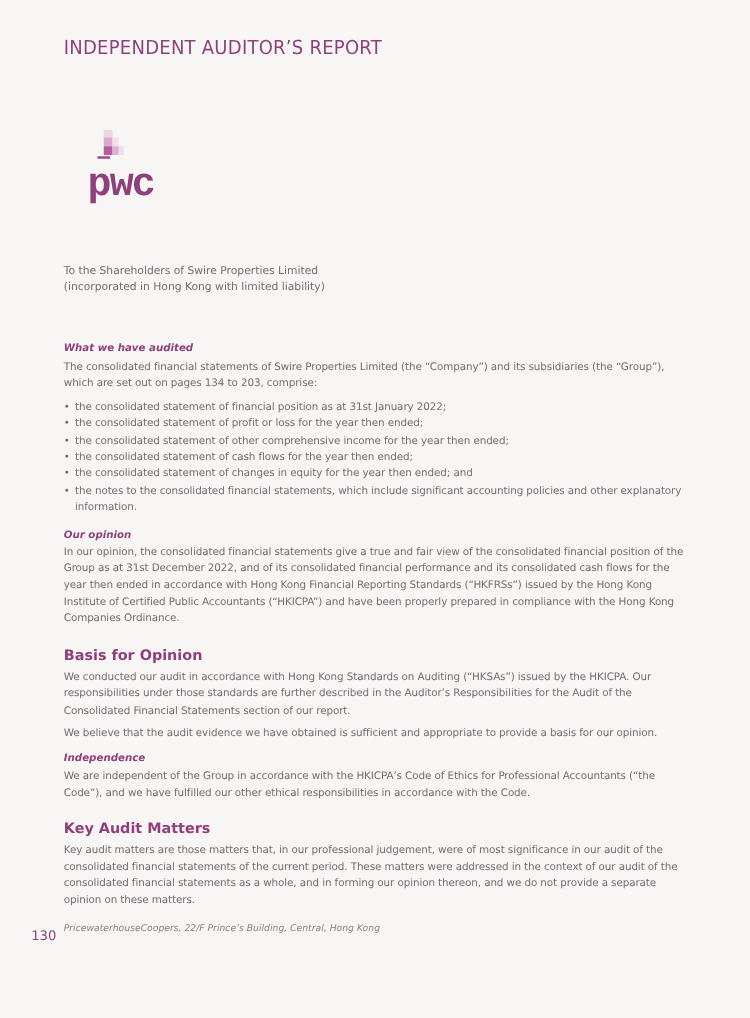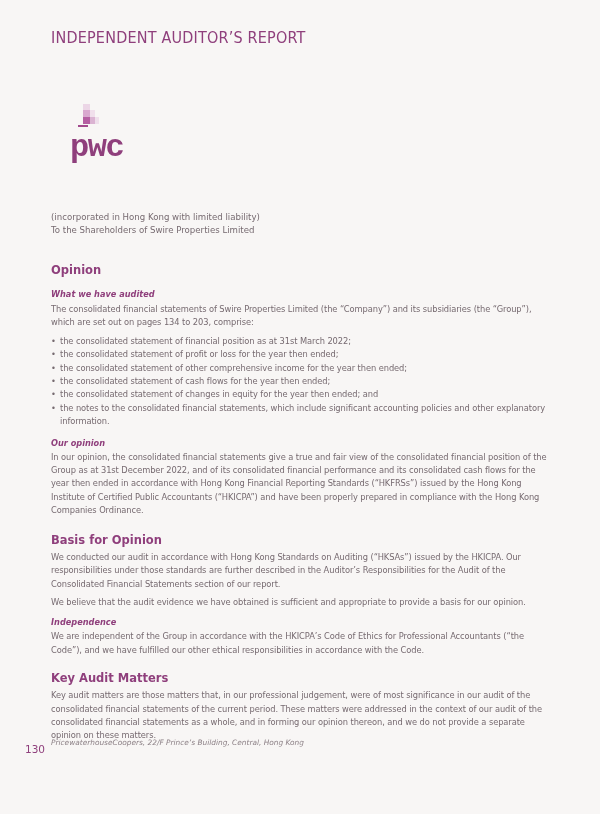--- a/index.html
+++ b/index.html
@@ -137,35 +137,34 @@
     <div class="block" style="left:40px;top:6px;width:5px;height:7px;background:#f0dfeb;"></div>
     <div class="block" style="left:33px;top:13px;width:7px;height:7px;background:#b55fa2;"></div>
     <div class="block" style="left:40px;top:13px;width:5px;height:7px;background:#dbb3d2;"></div>
     <div class="block" style="left:45px;top:13px;width:4px;height:7px;background:#efdfeb;"></div>
     <div class="block" style="left:28px;top:21px;width:10px;height:2px;background:#a24a8d;"></div>
   </div>
   <div class="wordmark">pwc</div>
 </div>
 
 <div class="addressee">
+  <div>To the Shareholders of Swire Properties Limited</div>
   <div>(incorporated in Hong Kong with limited liability)</div>
-  <div>To the Shareholders of Swire Properties Limited</div>
 </div>
 
 <div class="content">
 
   <section>
-    <h2 class="section-heading">Opinion</h2>
     <div style="height:10px"></div>
     <h3 class="sub-heading">What we have audited</h3>
     <div style="height:2px"></div>
     <p class="body-text">The consolidated financial statements of Swire Properties Limited (the “Company”) and its subsidiaries (the “Group”), which are set out on pages 134 to 203, comprise:</p>
     <div style="height:5px"></div>
     <ul class="statement-list">
-      <li><span class="bullet">•</span><span>the consolidated statement of financial position as at 31st March 2022;</span></li>
+      <li><span class="bullet">•</span><span>the consolidated statement of financial position as at 31st January 2022;</span></li>
       <li><span class="bullet">•</span><span>the consolidated statement of profit or loss for the year then ended;</span></li>
       <li><span class="bullet">•</span><span>the consolidated statement of other comprehensive income for the year then ended;</span></li>
       <li><span class="bullet">•</span><span>the consolidated statement of cash flows for the year then ended;</span></li>
       <li><span class="bullet">•</span><span>the consolidated statement of changes in equity for the year then ended; and</span></li>
       <li><span class="bullet">•</span><span>the notes to the consolidated financial statements, which include significant accounting policies and other explanatory information.</span></li>
     </ul>
     <div style="height:8px"></div>
     <h3 class="sub-heading light">Our opinion</h3>
     <div style="height:1px"></div>
     <p class="body-text">In our opinion, the consolidated financial statements give a true and fair view of the consolidated financial position of the Group as at 31st December 2022, and of its consolidated financial performance and its consolidated cash flows for the year then ended in accordance with Hong Kong Financial Reporting Standards (“HKFRSs”) issued by the Hong Kong Institute of Certified Public Accountants (“HKICPA”) and have been properly prepared in compliance with the Hong Kong Companies Ordinance.</p>

